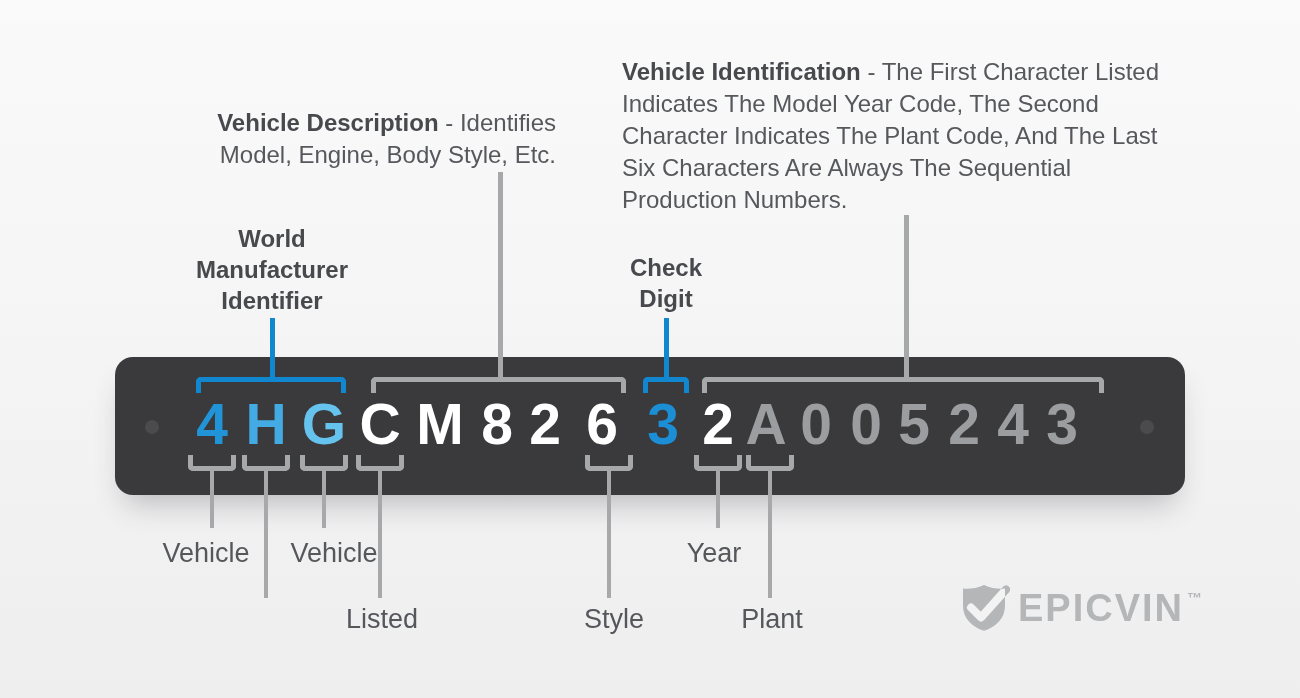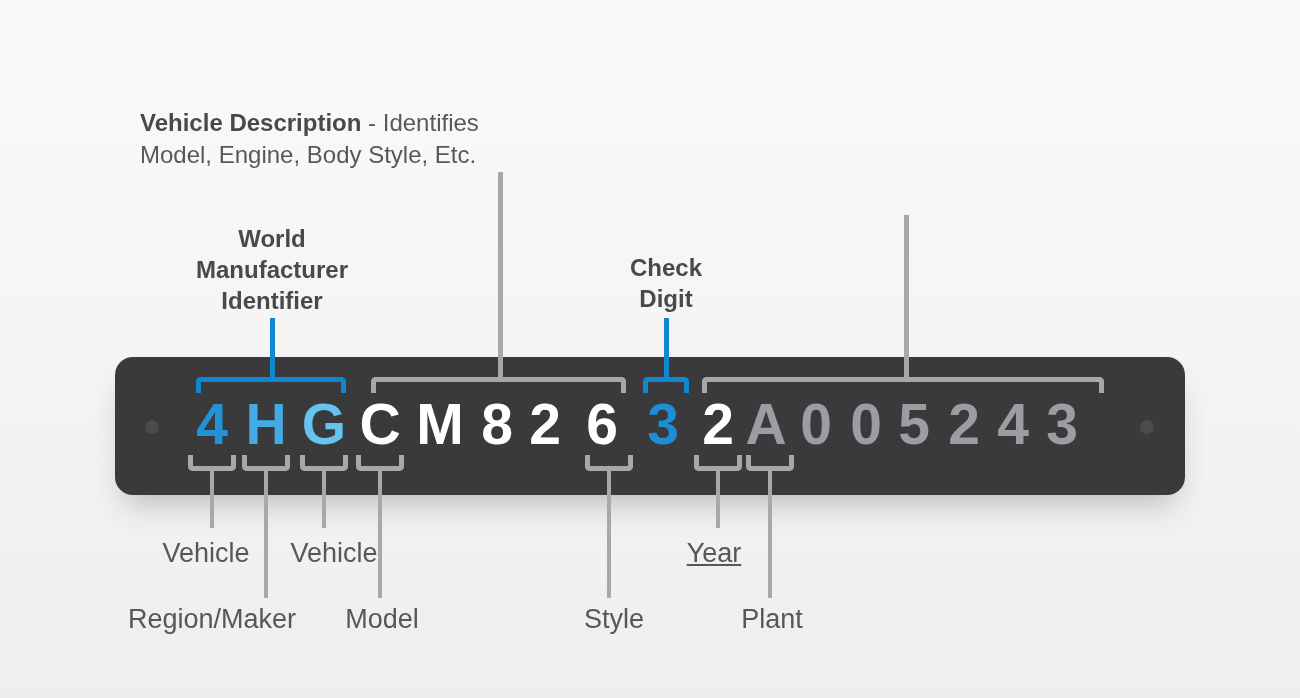--- a/index.html
+++ b/index.html
@@ -15,21 +15,21 @@
   }
 
   
   .anno {
     position: absolute;
     font-size: 24px;
     line-height: 32px;
     color: #56585c;
   }
   .anno .term { font-weight: bold; color: #47494d; }
-  .anno-vd { left: 140px; top: 107px; width: 416px; text-align: left; }
+  .anno-vd { left: 140px; top: 107px; width: 416px; text-align: right; }
   .anno-vi { left: 622px; top: 56px; width: 556px; text-align: left; }
 
   .group-label {
     position: absolute;
     font-weight: bold;
     font-size: 24px;
     line-height: 31px;
     color: #47494d;
     text-align: center;
   }
@@ -120,28 +120,46 @@
 </head>
 <body>
 
 <div class="stage" style="background-color: rgb(244, 244, 245);">
 
   <div class="anno anno-vd">
     <span class="term">Vehicle Description</span>
     <span class="def">- Identifies Model, Engine, Body Style, Etc.</span>
   </div>
 
+  <div class="anno anno-vi">
+    <span class="term">Vehicle Identification</span>
+    <span class="def">- The First Character Listed Indicates The Model Year Code, The Second Character Indicates The Plant Code, And The Last Six Characters Are Always The Sequential Production Numbers.</span>
+  </div>
 
   <div class="group-label group-label-wmi">World Manufacturer Identifier</div>
   <div class="group-label group-label-check">Check Digit</div>
 
   <div class="vin-bar" style="background: rgb(58, 58, 60);"></div>
   <div class="rivet rivet-left" style="background: rgb(75, 75, 77);"></div>
   <div class="rivet rivet-right" style="background: rgb(75, 75, 77);"></div>
 
+  <div class="brand">
+    <svg class="brand-icon" width="52" height="48" viewBox="0 0 52 48" xmlns="http://www.w3.org/2000/svg">
+      <defs>
+        <clipPath id="shieldClip">
+          <path d="M26 1 C33 4.2 41 5.4 47 4.6 L47 21.5 C47 34.5 38 43 26 46.8 C14 43 5 34.5 5 21.5 L5 4.6 C11 5.4 19 4.2 26 1 Z"></path>
+        </clipPath>
+      </defs>
+      <polyline points="13,23.5 23,33.5 48,5.5" fill="none" stroke="#b5b6b8" stroke-width="8" stroke-linecap="round" stroke-linejoin="round"></polyline>
+      <path d="M26 1 C33 4.2 41 5.4 47 4.6 L47 21.5 C47 34.5 38 43 26 46.8 C14 43 5 34.5 5 21.5 L5 4.6 C11 5.4 19 4.2 26 1 Z" fill="#b5b6b8"></path>
+      <polyline points="13,23.5 23,33.5 48,5.5" fill="none" stroke="#f3f3f4" stroke-width="8" stroke-linecap="round" stroke-linejoin="round" clip-path="url(#shieldClip)"></polyline>
+    </svg>
+    <span class="brand-name">EPICVIN</span>
+    <span class="brand-tm">™</span>
+  </div>
 
 <div class="vin-char" style="left: 212px; color: rgb(32, 148, 214);">4</div>
     <div class="vin-char" style="left: 266px; color: rgb(67, 170, 227);">H</div>
     <div class="vin-char" style="left: 324px; color: rgb(101, 195, 238);">G</div>
     <div class="vin-char" style="left: 380px; color: rgb(255, 255, 255);">C</div>
     <div class="vin-char" style="left: 440px; color: rgb(255, 255, 255);">M</div>
     <div class="vin-char" style="left: 497px; color: rgb(255, 255, 255);">8</div>
     <div class="vin-char" style="left: 545px; color: rgb(255, 255, 255);">2</div>
     <div class="vin-char" style="left: 602px; color: rgb(255, 255, 255);">6</div>
     <div class="vin-char" style="left: 663px; color: rgb(27, 142, 214);">3</div>
@@ -159,29 +177,28 @@
     <div class="bracket-top" style="left: 702px; width: 402px; border-color: rgb(167, 168, 170);"></div>
     <div class="stem" style="left: 269.5px; top: 318px; width: 5px; height: 63px; background: rgb(17, 135, 208);"></div>
     <div class="stem" style="left: 497.5px; top: 172px; width: 5px; height: 209px; background: rgb(167, 168, 170);"></div>
     <div class="stem" style="left: 663.5px; top: 318px; width: 5px; height: 63px; background: rgb(17, 135, 208);"></div>
     <div class="stem" style="left: 903.5px; top: 215px; width: 5px; height: 166px; background: rgb(167, 168, 170);"></div>
     <div class="bracket-bottom" style="left: 188px; width: 48px; border-color: rgb(167, 168, 170);"></div>
     <div class="stem" style="left: 210px; top: 467px; width: 4px; height: 61px; background: rgb(167, 168, 170);"></div>
     <div class="plabel" style="left: 206px; top: 538px;">Vehicle</div>
     <div class="bracket-bottom" style="left: 242px; width: 48px; border-color: rgb(167, 168, 170);"></div>
     <div class="stem" style="left: 264px; top: 467px; width: 4px; height: 131px; background: rgb(167, 168, 170);"></div>
-    <div class="plabel" style="left: 212px; top: 604px;">Region/Maker</div>
     <div class="bracket-bottom" style="left: 300px; width: 48px; border-color: rgb(167, 168, 170);"></div>
     <div class="stem" style="left: 322px; top: 467px; width: 4px; height: 61px; background: rgb(167, 168, 170);"></div>
     <div class="plabel" style="left: 334px; top: 538px;">Vehicle</div>
     <div class="bracket-bottom" style="left: 356px; width: 48px; border-color: rgb(167, 168, 170);"></div>
     <div class="stem" style="left: 378px; top: 467px; width: 4px; height: 131px; background: rgb(167, 168, 170);"></div>
-    <div class="plabel" style="left: 382px; top: 604px;">Model</div>
+    <div class="plabel" style="left: 382px; top: 604px;">Listed</div>
     <div class="bracket-bottom" style="left: 585px; width: 48px; border-color: rgb(167, 168, 170);"></div>
     <div class="stem" style="left: 607px; top: 467px; width: 4px; height: 131px; background: rgb(167, 168, 170);"></div>
     <div class="plabel" style="left: 614px; top: 604px;">Style</div>
     <div class="bracket-bottom" style="left: 694px; width: 48px; border-color: rgb(167, 168, 170);"></div>
     <div class="stem" style="left: 716px; top: 467px; width: 4px; height: 61px; background: rgb(167, 168, 170);"></div>
-    <div class="plabel" style="left: 714px; top: 538px; text-decoration: underline;">Year</div>
+    <div class="plabel" style="left: 714px; top: 538px;">Year</div>
     <div class="bracket-bottom" style="left: 746px; width: 48px; border-color: rgb(167, 168, 170);"></div>
     <div class="stem" style="left: 768px; top: 467px; width: 4px; height: 131px; background: rgb(167, 168, 170);"></div>
     <div class="plabel" style="left: 772px; top: 604px;">Plant</div>
   </div>
 
 </body></html>

